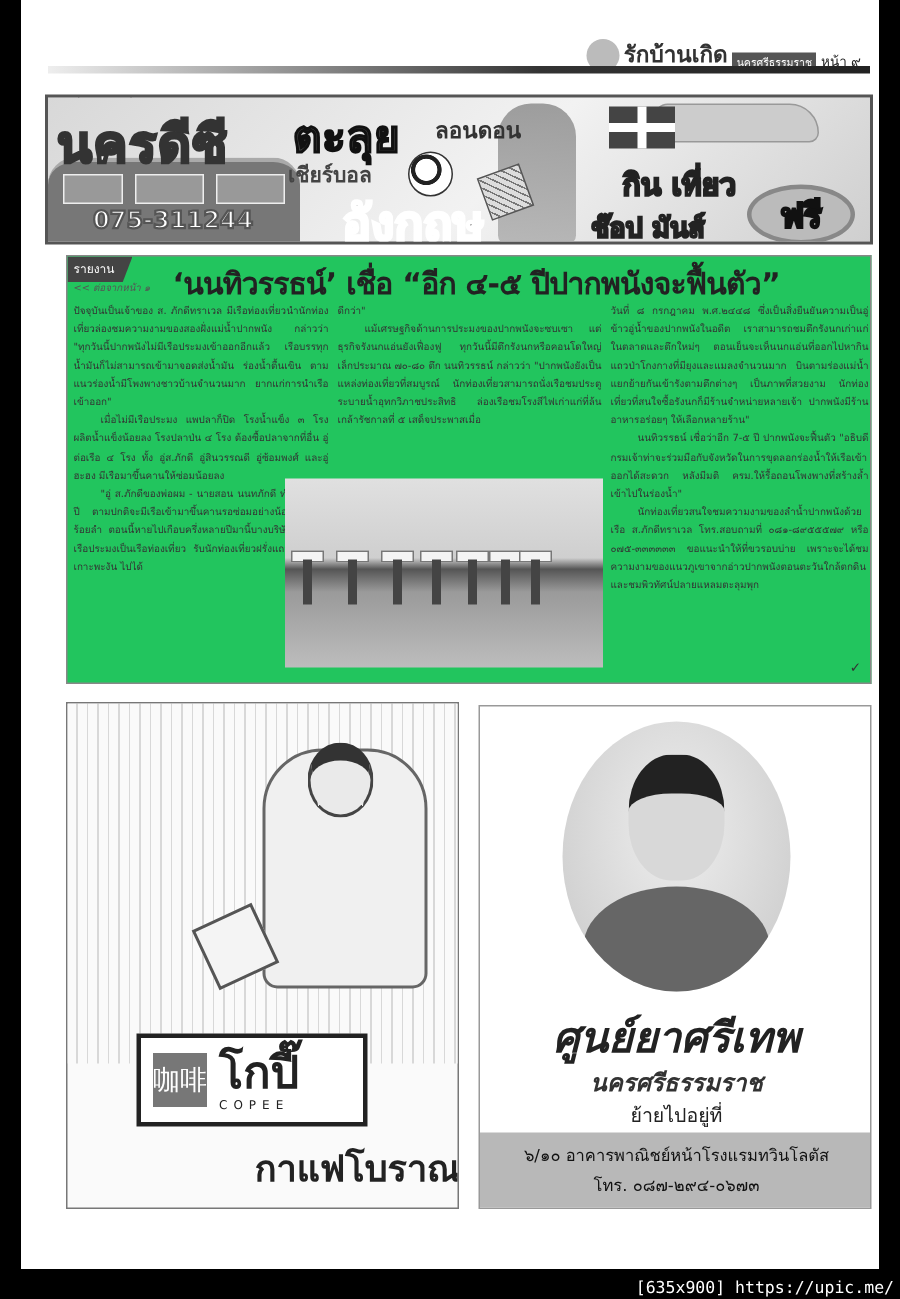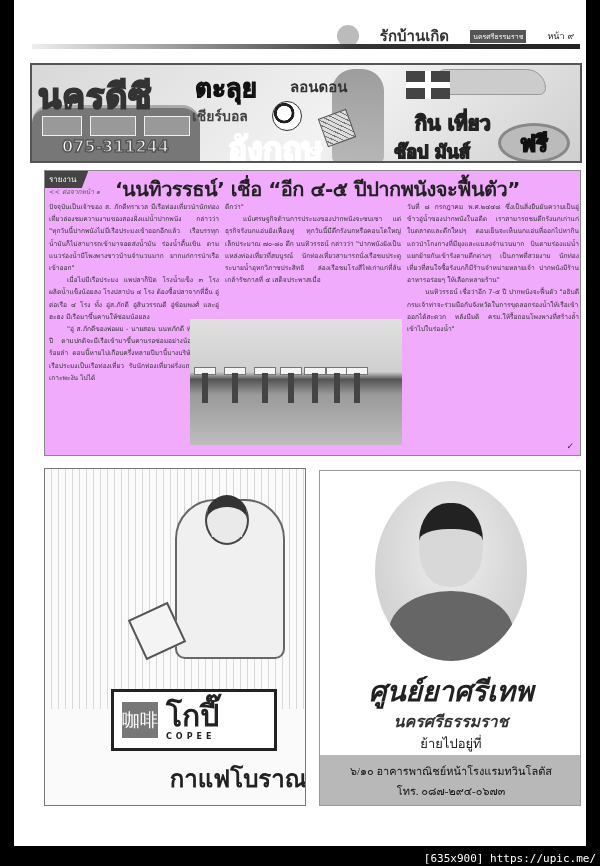--- a/index.html
+++ b/index.html
@@ -3,81 +3,81 @@
 <meta charset="utf-8">
 <style>
   * { box-sizing: border-box; margin: 0; padding: 0; }
   html, body { width: 600px; height: 866px; background: #000; overflow: hidden; }
   body { font-family: "DejaVu Sans", sans-serif; position: relative; }
   .page { position: absolute; left: 14px; top: 0; width: 572px; height: 846px; background: #fff; }
   
   .hdr { position: absolute; left: 18px; top: 4px; width: 548px; height: 54px; }
   .hdr-left { position: absolute; left: 0; top: 28px; font-size: 9px; color: #333; white-space: nowrap; margin-top: 32px; }
   .hdr-left .sq { display: inline-block; width: 6px; height: 6px; background: #333; margin-right: 4px; vertical-align: middle; }
-  .hdr-right { position: absolute; right: 6px; top: 20px; font-size: 9px; color: #222; white-space: nowrap; display: flex; align-items: center; gap: 21px; }
+  .hdr-right { position: absolute; right: 6px; top: 20px; font-size: 9px; color: #222; white-space: nowrap; display: flex; align-items: flex-end; gap: 3px; }
   .logo-circle { width: 22px; height: 22px; border-radius: 50%; background: #bbb; display: inline-block; position: relative; }
   .logo-text { font-family: "DejaVu Serif", serif; font-size: 15px; font-weight: bold; color: #333; }
   .prov-tag { background: #555; color: #fff; font-size: 7px; padding: 1px 3px; }
   .hdr-rule { position: absolute; left: 0; top: 40px; width: 548px; height: 5px; background: linear-gradient(to right, #eee, #333 60%, #222); }
   
   .banner { position: absolute; left: 16px; top: 63px; width: 552px; height: 100px; border: 2px solid #555; background: linear-gradient(135deg, #d8d8d8, #f2f2f2 55%, #cfcfcf); overflow: hidden; }
   .bn { position: absolute; font-weight: bold; white-space: nowrap; }
   .bn-1 { left: 6px; top: 4px; font-size: 34px; color: #fff; -webkit-text-stroke: 2px #333; letter-spacing: 1px; }
-  .bn-2 { left: 163px; top: 2px; font-size: 26px; color: #444; -webkit-text-stroke: 1px #111; }
+  .bn-2 { left: 163px; top: 2px; font-size: 30px; color: #444; -webkit-text-stroke: 1px #111; }
   .bn-3 { left: 258px; top: 10px; font-size: 15px; color: #333; }
   .bn-4 { left: 160px; top: 40px; font-size: 14px; color: #444; text-align: center; }
   .bn-5 { left: 196px; top: 58px; font-size: 32px; color: #222; -webkit-text-stroke: 2px #fff; }
   .bn-6 { left: 383px; top: 42px; font-size: 20px; color: #fff; -webkit-text-stroke: 1.5px #222; }
   .bn-7 { left: 362px; top: 72px; font-size: 18px; color: #fff; -webkit-text-stroke: 1.5px #222; }
   .bn-8 { left: 30px; top: 72px; font-size: 16px; color: #fff; -webkit-text-stroke: 1.5px #555; }
   .bn-free { position: absolute; right: 10px; top: 58px; width: 72px; height: 40px; border-radius: 50%; background: #bbb; border: 3px solid #888; display: flex; align-items: center; justify-content: center; font-size: 22px; font-weight: bold; color: #fff; -webkit-text-stroke: 2px #111; }
   .bus { position: absolute; left: 0; top: 40px; width: 168px; height: 58px; background: #777; border-radius: 18px 18px 0 0; border-top: 3px solid #aaa; }
   .bus-win { position: absolute; top: 8px; height: 20px; background: #999; border: 1px solid #eee; }
   .ball { position: absolute; left: 240px; top: 36px; width: 30px; height: 30px; border-radius: 50%; background: radial-gradient(circle at 40% 40%, #fff 30%, #222 32%, #222 42%, #fff 44%); border: 1px solid #333; }
   .flag { position: absolute; left: 374px; top: 6px; width: 44px; height: 28px; background: #444; }
   .flag::before { content: ""; position: absolute; left: 0; top: 11px; width: 44px; height: 6px; background: #fff; }
   .flag::after { content: ""; position: absolute; left: 19px; top: 0; width: 6px; height: 28px; background: #fff; }
   .plane { position: absolute; left: 404px; top: 4px; width: 110px; height: 26px; background: #ccc; border-radius: 14px 30px 10px 14px; border: 1px solid #999; }
   .woman { position: absolute; left: 300px; top: 4px; width: 52px; height: 94px; background: linear-gradient(#888, #aaa); border-radius: 22px 22px 6px 6px; opacity: .8; }
   .bag { position: absolute; left: 290px; top: 48px; width: 30px; height: 30px; background: repeating-linear-gradient(45deg, #ddd 0 3px, #777 3px 4px); border: 1px solid #555; transform: rotate(-20deg); }
   
-  .article { position: absolute; left: 30px; top: 170px; width: 537px; height: 286px; border: 1px solid #888; background: #f0abfc; }
+  .article { position: absolute; left: 30px; top: 170px; width: 537px; height: 286px; border: 1px solid #888; background: #22c55e; }
   .kicker { position: absolute; left: 0; top: 0; background: #444; color: #fff; font-size: 8px; padding: 2px 12px 2px 4px; clip-path: polygon(0 0, 100% 0, 85% 100%, 0 100%); }
   .cont { position: absolute; left: 4px; top: 16px; font-size: 6.5px; color: #555; font-style: italic; }
   .headline { position: absolute; left: 70px; top: 2px; font-size: 20px; font-weight: bold; color: #222; white-space: nowrap; letter-spacing: -0.5px; }
   .col { position: absolute; top: 30px; font-size: 6.6px; line-height: 12.2px; color: #333; text-align: justify; }
   .col p { text-indent: 0; margin-bottom: 0; }
   .col p.ind { text-indent: 18px; }
   .col-1 { left: 4px; width: 170px; }
   .col-2 { left: 180px; width: 176px; }
   .col-3 { left: 362px; width: 172px; }
   .photo { position: absolute; left: 145px; top: 148px; width: 212px; height: 126px; background: linear-gradient(#e0e0e0 0%, #cfcfcf 42%, #555 48%, #9a9a9a 60%, #bdbdbd 100%); overflow: hidden; }
   .pillar { position: absolute; top: 54px; width: 6px; height: 30px; background: #444; }
   .pillar-top { position: absolute; top: 48px; width: 22px; height: 8px; background: #f4f4f4; border: 1px solid #777; }
   .end-mark { position: absolute; right: 6px; bottom: 4px; font-size: 9px; color: #333; }
   
   .ad-coffee { position: absolute; left: 30px; top: 468px; width: 262px; height: 338px; border: 1px solid #777; background: #fafafa; overflow: hidden; }
   .sketch { position: absolute; left: 0; top: 0; width: 262px; height: 240px; background: repeating-linear-gradient(90deg, #fafafa 0 6px, #d8d8d8 6px 7px); }
   .sketch-man { position: absolute; left: 130px; top: 30px; width: 110px; height: 160px; border: 2px solid #666; border-radius: 40px 40px 10px 10px; background: #f0f0f0; }
   .sketch-head { position: absolute; left: 160px; top: 26px; width: 44px; height: 50px; border-radius: 50%; background: #eaeaea; border: 2px solid #444; border-top: 12px solid #333; }
   .sketch-pot { position: absolute; left: 90px; top: 140px; width: 44px; height: 44px; border: 2px solid #555; transform: rotate(-25deg); background: #f4f4f4; }
-  .logo-box { position: absolute; left: 66px; top: 220px; width: 166px; height: 62px; border: 3px solid #222; background: #fff; display: flex; align-items: center; gap: 8px; padding-left: 8px; }
+  .logo-box { position: absolute; left: 46px; top: 220px; width: 154px; height: 62px; border: 3px solid #222; background: #fff; display: flex; align-items: center; gap: 8px; padding-left: 8px; }
   .seal { width: 36px; height: 36px; background: #777; color: #fff; font-size: 18px; display: flex; align-items: center; justify-content: center; font-family: "DejaVu Serif", serif; }
   .brand-th { font-size: 30px; font-weight: bold; color: #222; line-height: 32px; font-family: Liberation Serif, serif; }
-  .brand-en { font-size: 8px; font-weight: bold; letter-spacing: 4px; color: #222; }
+  .brand-en { font-size: 8px; font-weight: normal; letter-spacing: 4px; color: #222; }
   .coffee-title { position: absolute; left: 0; top: 290px; width: 262px; text-align: right; font-size: 24px; font-weight: bold; color: #222; }
   .ad-pharm { position: absolute; left: 305px; top: 470px; width: 262px; height: 336px; border: 1px solid #999; background: #fff; overflow: hidden; }
   .portrait { position: absolute; left: 55px; top: 10px; width: 152px; height: 180px; border-radius: 50%; background: radial-gradient(ellipse at 50% 40%, #eee 0%, #c8c8c8 100%); overflow: hidden; }
   .face { position: absolute; left: 44px; top: 22px; width: 64px; height: 84px; border-radius: 45%; background: #d8d8d8; border-top: 26px solid #222; }
   .body-shape { position: absolute; left: 14px; top: 110px; width: 124px; height: 80px; border-radius: 50% 50% 0 0; background: #666; }
   .pharm-name { position: absolute; left: 0; top: 198px; width: 262px; text-align: center; font-family: "DejaVu Serif", serif; font-style: italic; font-size: 28px; font-weight: bold; color: #222; }
   .pharm-city { position: absolute; left: 0; top: 238px; width: 262px; text-align: center; font-family: "DejaVu Serif", serif; font-style: italic; font-size: 16px; font-weight: bold; color: #333; }
   .pharm-moved { position: absolute; left: 0; top: 262px; width: 262px; text-align: center; font-size: 13px; color: #222; }
   .pharm-addr { position: absolute; left: 0; top: 284px; width: 262px; height: 52px; background: #b8b8b8; text-align: center; padding-top: 6px; }
-  .pharm-addr div { font-size: 11px; color: #111; line-height: 20px; font-family: Liberation Serif, serif; }
+  .pharm-addr div { font-size: 11px; color: #111; line-height: 20px; }
   .watermark { position: absolute; right: 4px; bottom: 1px; font-size: 11px; color: #fff; font-family: "DejaVu Sans Mono", monospace; }
 </style>
 </head>
 <body>
 
 <div class="page">
 
   <div class="hdr">
     <div class="hdr-left"><span class="sq"></span><span>ปีที่ ๑ ฉบับที่ ๑๑ เดือนสิงหาคม พ.ศ. ๒๕๕๕</span></div>
     <div class="hdr-right">
@@ -121,20 +121,21 @@
       <p class="ind">เมื่อไม่มีเรือประมง แพปลาก็ปิด โรงน้ำแข็ง ๓ โรง ผลิตน้ำแข็งน้อยลง โรงปลาป่น ๔ โรง ต้องซื้อปลาจากที่อื่น อู่ต่อเรือ ๔ โรง ทั้ง อู่ส.ภักดี อู่สินวรรณดี อู่ซ้อมพงศ์ และอู่ฮะฮง มีเรือมาขึ้นคานให้ซ่อมน้อยลง</p>
       <p class="ind">"อู่ ส.ภักดีของพ่อผม - นายสอน นนทภักดี ทำมาห้าสิบปี ตามปกติจะมีเรือเข้ามาขึ้นคานรอซ่อมอย่างน้อยปีละสามร้อยลำ ตอนนี้หายไปเกือบครึ่งหลายปีมานี้บางบริษัทดัดแปลงเรือประมงเป็นเรือท่องเที่ยว รับนักท่องเที่ยวฝรั่งแถวเกาะสมุย เกาะพะงัน ไปได้</p>
     </div>
     <div class="col col-2">
       <p>ดีกว่า"</p>
       <p class="ind">แม้เศรษฐกิจด้านการประมงของปากพนังจะซบเซา แต่ธุรกิจรังนกแอ่นยังเฟื่องฟู ทุกวันนี้มีตึกรังนกหรือคอนโดใหญ่เล็กประมาณ ๗๐-๘๐ ตึก นนทิวรรธน์ กล่าวว่า "ปากพนังยังเป็นแหล่งท่องเที่ยวที่สมบูรณ์ นักท่องเที่ยวสามารถนั่งเรือชมประตูระบายน้ำอุทกวิภาชประสิทธิ ล่องเรือชมโรงสีไฟเก่าแก่ที่ล้นเกล้ารัชกาลที่ ๕ เสด็จประพาสเมื่อ</p>
     </div>
     <div class="col col-3">
       <p>วันที่ ๘ กรกฎาคม พ.ศ.๒๔๔๘ ซึ่งเป็นสิ่งยืนยันความเป็นอู่ข้าวอู่น้ำของปากพนังในอดีต เราสามารถชมตึกรังนกเก่าแก่ในตลาดและตึกใหม่ๆ ตอนเย็นจะเห็นนกแอ่นที่ออกไปหากินแถวป่าโกงกางที่มียุงและแมลงจำนวนมาก บินตามร่องแม่น้ำแยกย้ายกันเข้ารังตามตึกต่างๆ เป็นภาพที่สวยงาม นักท่องเที่ยวที่สนใจซื้อรังนกก็มีร้านจำหน่ายหลายเจ้า ปากพนังมีร้านอาหารอร่อยๆ ให้เลือกหลายร้าน"</p>
       <p class="ind">นนทิวรรธน์ เชื่อว่าอีก 7-๕ ปี ปากพนังจะฟื้นตัว "อธิบดีกรมเจ้าท่าจะร่วมมือกับจังหวัดในการขุดลอกร่องน้ำให้เรือเข้าออกได้สะดวก หลังมีมติ ครม.ให้รื้อถอนโพงพางที่สร้างล้ำเข้าไปในร่องน้ำ"</p>
+      <p class="ind">นักท่องเที่ยวสนใจชมความงามของลำน้ำปากพนังด้วยเรือ ส.ภักดีทราเวล โทร.สอบถามที่ ๐๘๑-๘๙๕๕๕๗๙ หรือ ๐๗๕-๓๓๓๓๓๓ ขอแนะนำให้ที่ขวรอบบ่าย เพราะจะได้ชมความงามของแนวภูเขาจากอ่าวปากพนังตอนตะวันใกล้ตกดินและชมพิวทัศน์ปลายแหลมตะลุมพุก</p>
     </div>
 
     <div class="photo" title="ประตูระบายน้ำอุทกวิภาชประสิทธิ">
       <div class="pillar-top" style="left:4px"></div>
       <div class="pillar" style="left:12px"></div>
       <div class="pillar-top" style="left:34px"></div>
       <div class="pillar" style="left:42px"></div>
       <div class="pillar-top" style="left:64px"></div>
       <div class="pillar" style="left:72px"></div>
       <div class="pillar-top" style="left:90px"></div>

